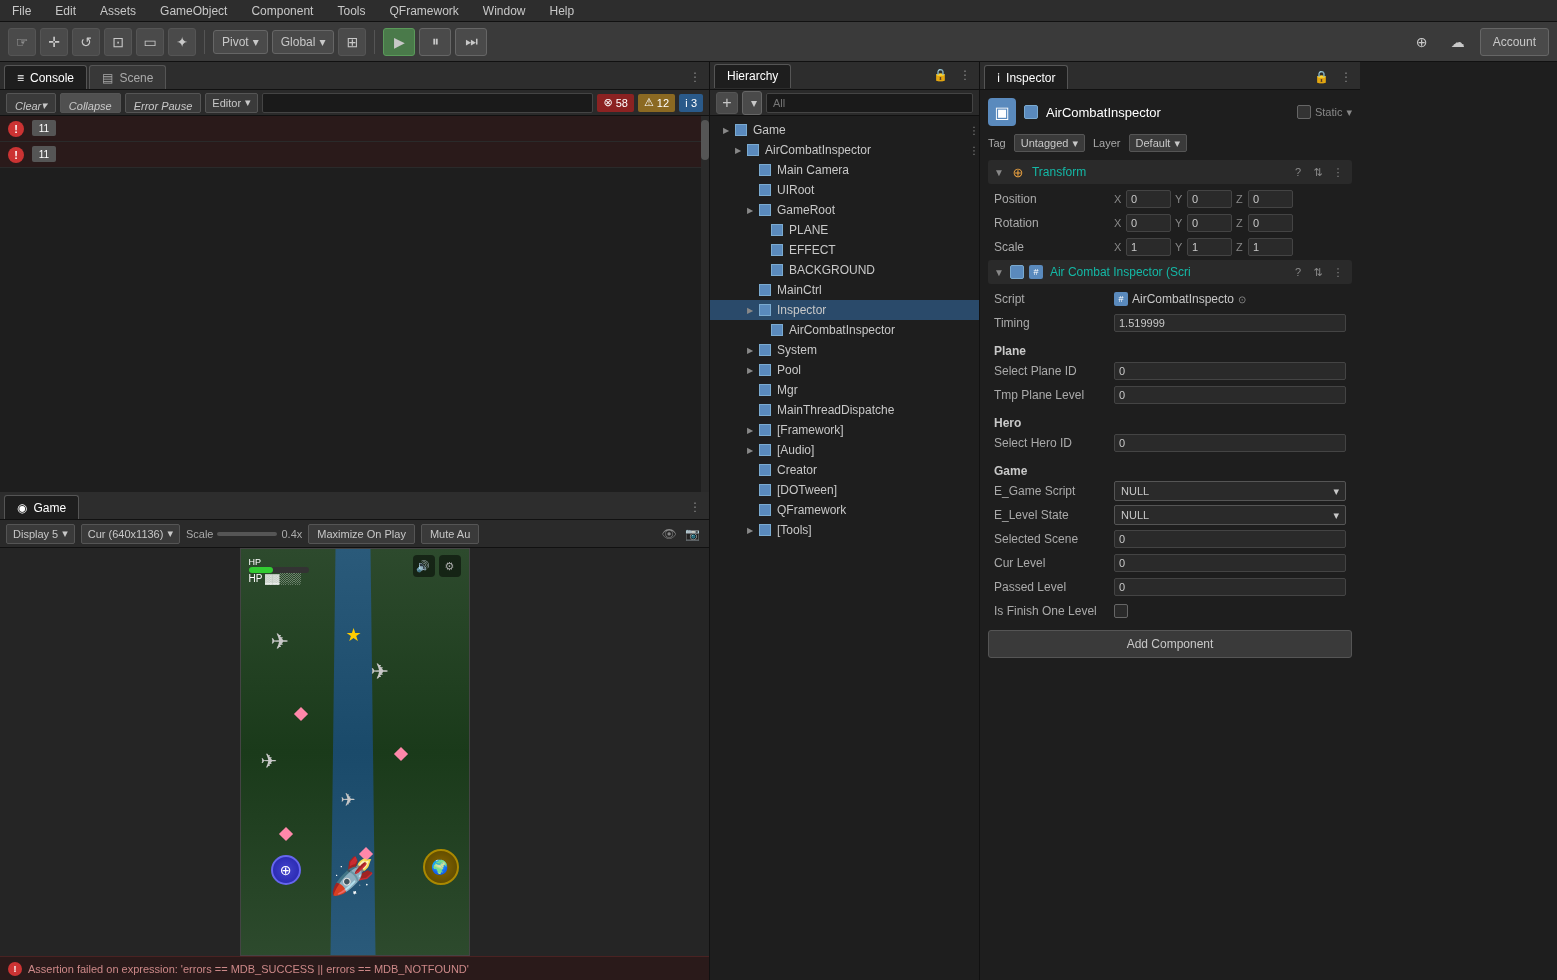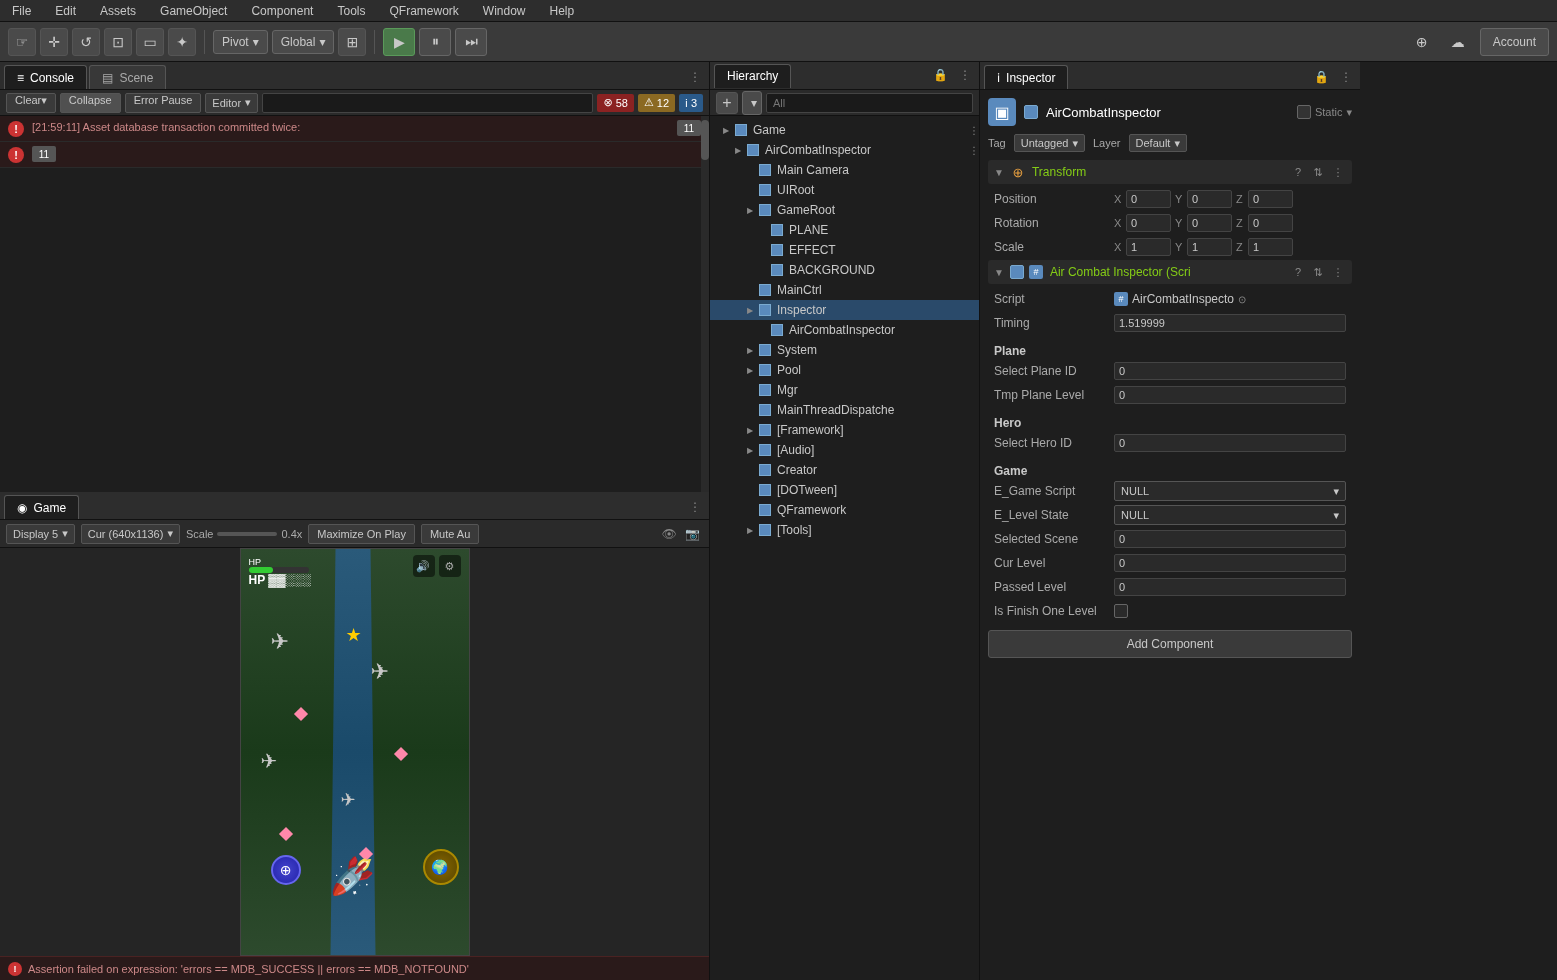--- a/index.html
+++ b/index.html
@@ -176,21 +176,22 @@
     .console-btn {
       height: 20px;
       padding: 0 8px;
       background: #3a3a3a;
       border: 1px solid #555;
       border-radius: 2px;
       color: #c8c8c8;
       font-size: 11px;
       cursor: pointer;
       display: flex;
-      align-items: flex-start;
+      align-items: flex-end;
+      font-style: italic;
     }
     .console-btn.active { background: #505050; }
     .console-dropdown {
       height: 20px;
       padding: 0 6px;
       background: #3a3a3a;
       border: 1px solid #555;
       border-radius: 2px;
       color: #c8c8c8;
       font-size: 11px;
@@ -579,21 +580,21 @@
       background: #5a8abd;
       border-radius: 2px;
       display: flex;
       align-items: center;
       justify-content: center;
       color: #fff;
       font-size: 9px;
     }
     .comp-title {
       font-size: 12px;
-      color: #84cc16;
+      color: #14b8a6;
       font-weight: 500;
       flex: 1;
     }
     .comp-actions {
       display: flex;
       gap: 4px;
     }
     .comp-action-btn {
       width: 16px;
       height: 16px;
@@ -771,23 +772,23 @@
       width: 55px;
       height: 100%;
       background: linear-gradient(180deg, #2a5a7a 0%, #1a4a6a 50%, #2a5a7a 100%);
       clip-path: polygon(10px 0, 45px 0, 50px 100%, 5px 100%);
     }
     
     .hp-bar {
       position: absolute;
       top: 24px;
       left: 8px;
-      font-size: 12px;
+      font-size: 10px;
       color: #fff;
-      font-weight: bold;
+      font-weight: normal;
     }
     
     .top-icons {
       position: absolute;
       top: 6px;
       right: 8px;
       display: flex;
       gap: 4px;
     }
     .top-icon-btn {
@@ -918,21 +919,20 @@
       </div>
       <div class="badge badge-info">
         <span>ℹ</span>
         <span>3</span>
       </div>
     </div>
 
     <div id="console-content">
       <div class="console-msg error">
         <div class="console-error-icon">!</div>
-        <div class="console-msg-text">[21:59:11] Asset database transaction committed twice:</div>
         <div class="console-msg-count">11</div>
       </div>
       <div class="console-msg error">
         <div class="console-error-icon">!</div>
         <div class="console-msg-count">11</div>
       </div>
       <div class="console-scrollbar">
         <div class="console-scrollbar-thumb"></div>
       </div>
     </div>

